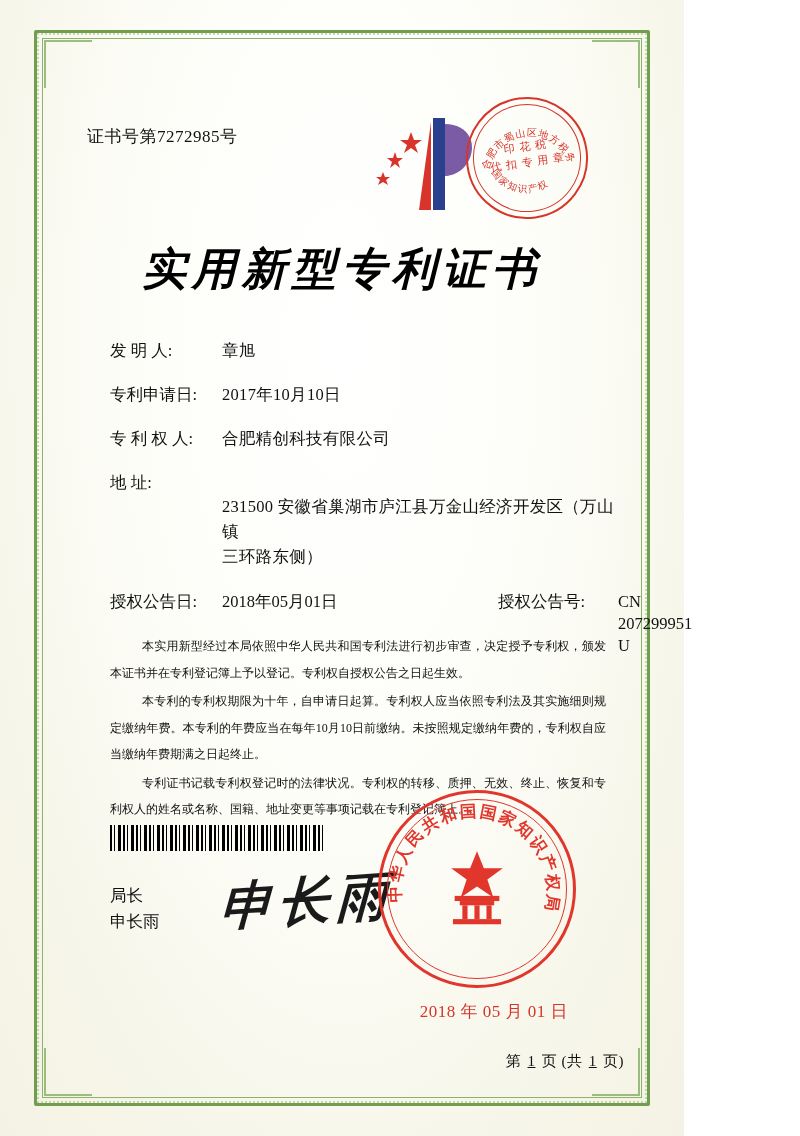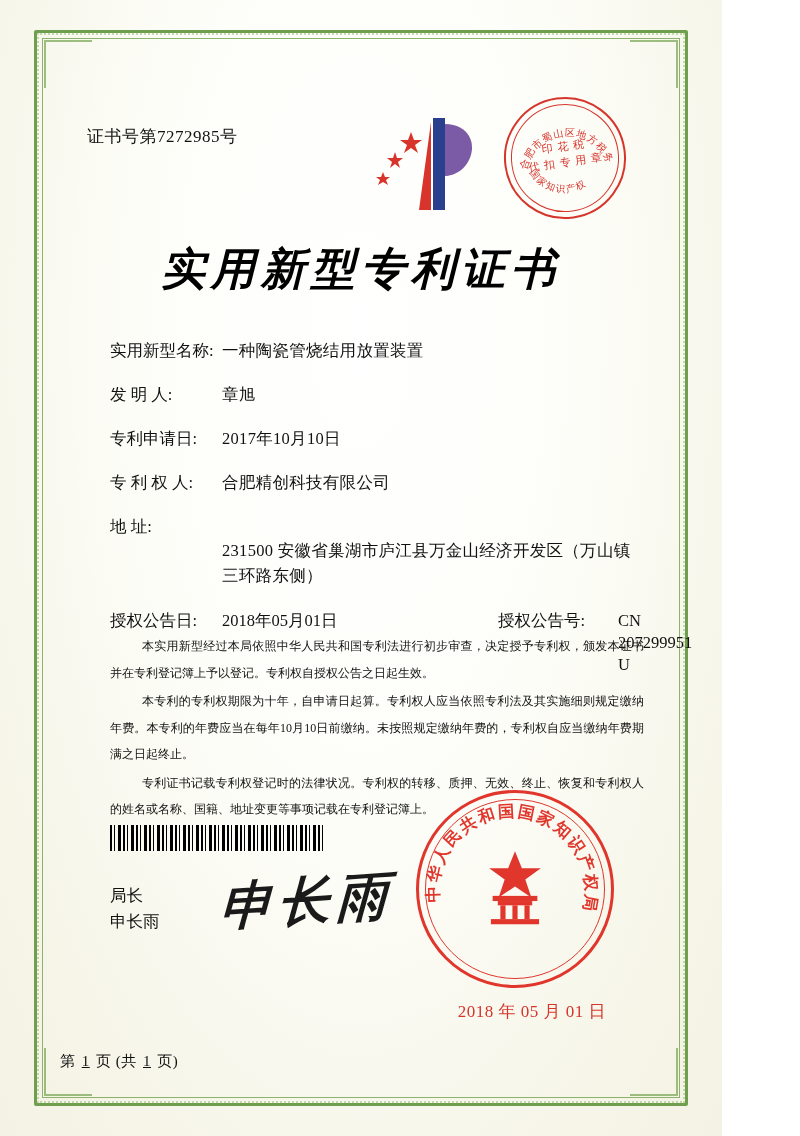--- a/index.html
+++ b/index.html
@@ -8,24 +8,25 @@
   }
   body {
     width: 800px;
     height: 1136px;
     background: #ffffff;
     font-family: "Liberation Serif", serif;
     overflow: hidden;
   }
   .page {
     position: relative;
-    width: 722px;
+    width: 644px;
     height: 1136px;
     background:
       radial-gradient(ellipse at 50% 30%, #ffffff 0%, #fdfdf8 45%, #f7f6ea 75%, #f3f2e4 100%);
+    padding-left: 40px;
   }
   
   .border-outer {
     position: absolute;
     left: 34px;
     top: 30px;
     right: 34px;
     bottom: 30px;
     border: 3px solid #6f9e4e;
     border-radius: 2px;
@@ -257,21 +258,21 @@
     color: #d6352b;
     letter-spacing: .5px;
   }
 
   
   .footer {
     position: absolute;
     left: 0;
     bottom: 10px;
     width: 100%;
-    text-align: left;
+    text-align: right;
     font-size: 15px;
     color: #111;
     letter-spacing: .5px;
   }
   .footer .u { text-decoration: underline; padding: 0 2px; }
 </style>
 </head>
 <body>
 
 <div class="page">
@@ -311,24 +312,20 @@
           <textPath href="#arcBot" startOffset="6%">国家知识产权</textPath>
         </text>
       </svg>
       <div class="mid">印 花 税</div>
       <div class="mid" style="top:56px;">代 扣 专 用 章</div>
     </div>
 
     <div class="title">实用新型专利证书</div>
 
     <div class="fields">
-      <div class="row">
-        <div class="label">实用新型名称:</div>
-        <div class="value">一种陶瓷管烧结用放置装置</div>
-      </div>
       <div class="row">
         <div class="label">发 明 人:</div>
         <div class="value">章旭</div>
       </div>
       <div class="row">
         <div class="label">专利申请日:</div>
         <div class="value">2017年10月10日</div>
       </div>
       <div class="row">
         <div class="label">专 利 权 人:</div>

